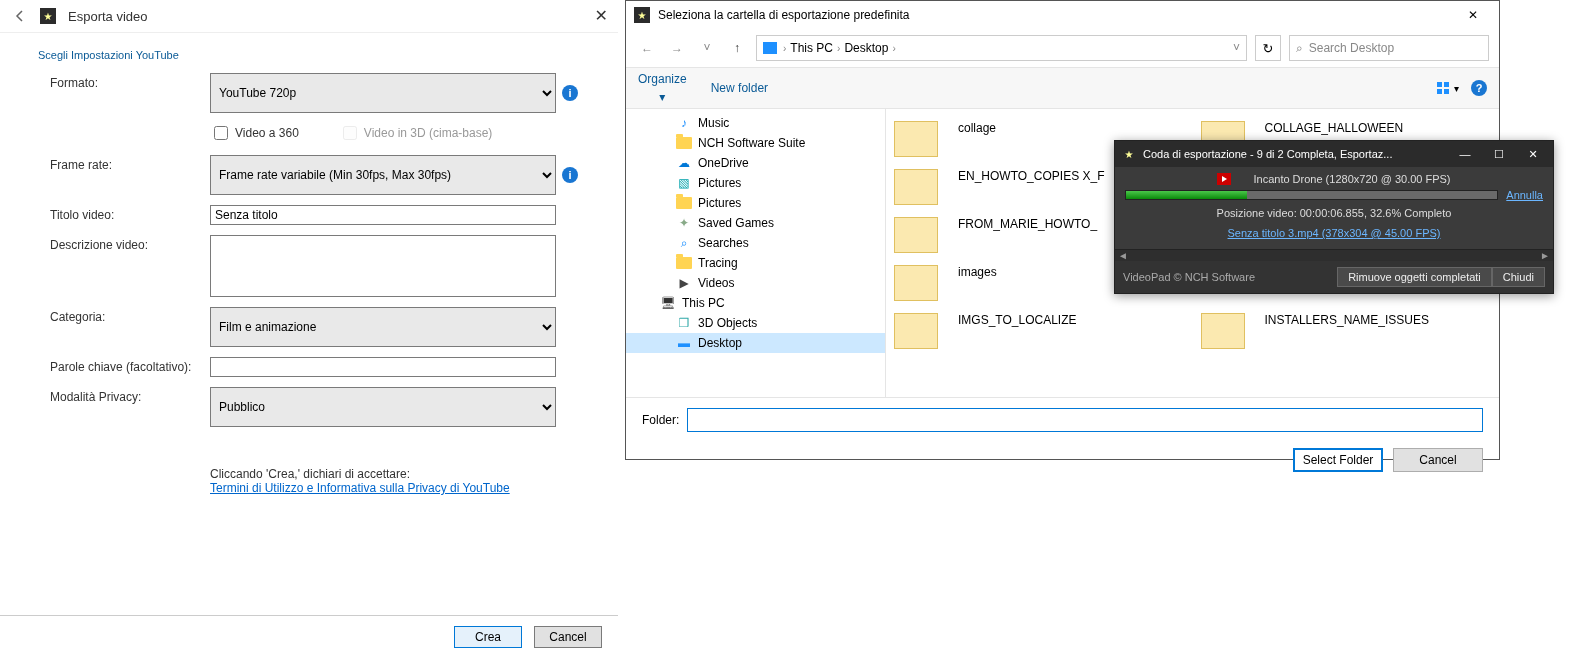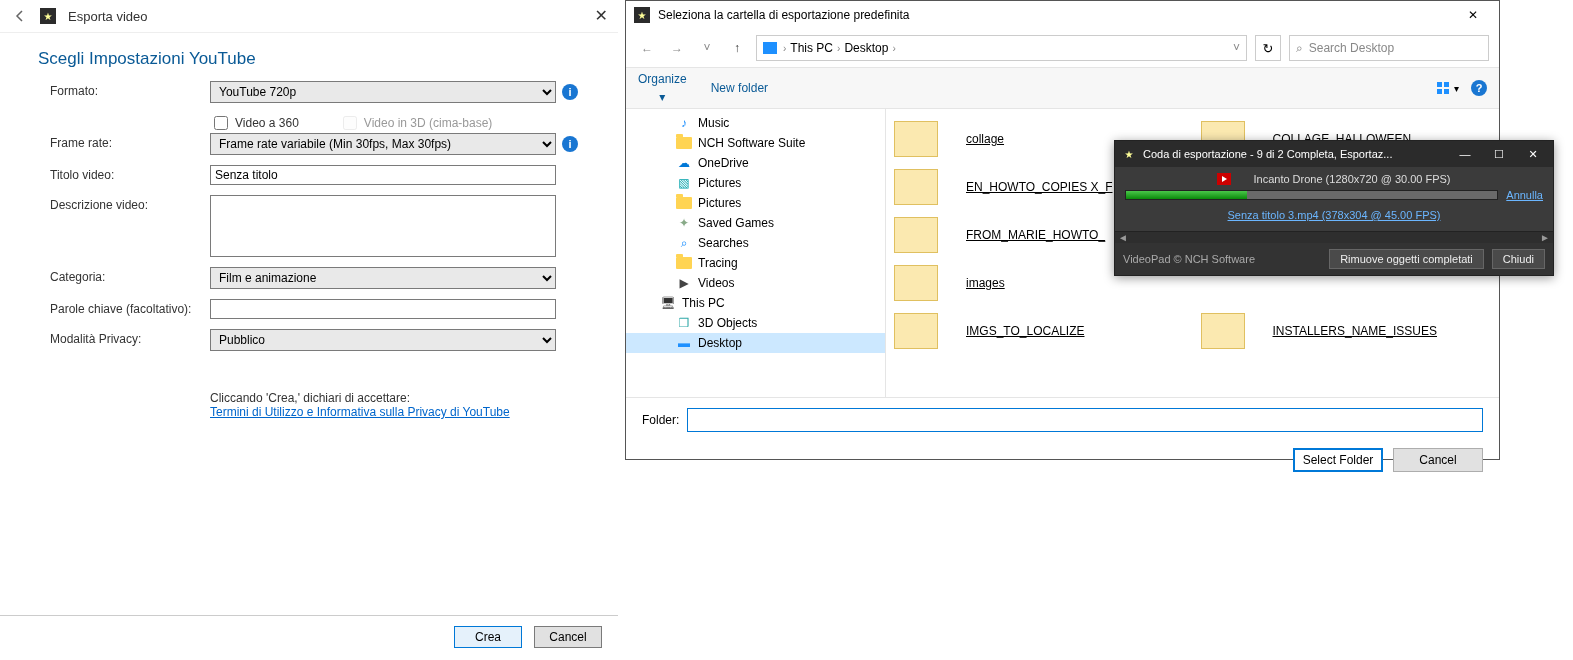--- a/index.html
+++ b/index.html
@@ -5,30 +5,30 @@
 * { box-sizing: border-box; font-family: "Segoe UI", Tahoma, sans-serif; }
 body { margin: 0; background: #fff; width: 1573px; height: 660px; position: relative; overflow: hidden; }
 
 
 .export-panel { position: absolute; left: 0; top: 0; width: 618px; height: 660px; background: #fff; }
 .export-header { display: flex; align-items: center; padding: 8px 12px; gap: 12px; border-bottom: 1px solid #eee; }
 .back-arrow { width: 16px; height: 16px; display:flex; align-items:center; justify-content:center; color:#555; cursor:pointer; }
 .app-icon { width: 16px; height: 16px; background: #2b2b2b; display:inline-flex; align-items:center; justify-content:center; color:#ff9; font-size:10px; }
 .export-title { font-size: 13px; color:#333; }
 .close-x { position:absolute; right:4px; top:6px; font-size:16px; color:#333; cursor:pointer; padding: 0 6px; }
-.section-title { color:#0a5a96; font-size:17px; padding: 16px 38px 12px; }
+.section-title { color:#0a5a96; font-size:11px; padding: 16px 38px 12px; }
 .form { padding: 0 38px 0 50px; font-size:12px; color:#333; }
 .form-row { display:flex; align-items:flex-start; margin-bottom: 10px; }
 .form-row label { width: 160px; padding-top:3px; }
 .form-row .ctrl { flex:1; display:flex; align-items:center; gap:6px; }
 select.wide, input.wide, textarea.wide { width: 346px; font-size:12px; border:1px solid #7a7a7a; background:#fff; padding:2px 4px; }
-select.wide { height:22px; background:#e9e9e9; }
+select.wide { height:40px; background:#e9e9e9; }
 textarea.wide { height:62px; resize:none; }
 .info-dot { width:16px; height:16px; border-radius:50%; background:#1976d2; color:#fff; display:inline-flex; align-items:center; justify-content:center; font-size:11px; font-weight:bold; cursor:default; }
-.checks { display:flex; gap:40px; margin-left:160px; margin-bottom:0; font-size:12px; align-items:center; }
+.checks { display:flex; gap:40px; margin-left:160px; margin-bottom:12px; font-size:12px; align-items:center; }
 .cb-wrap { display:inline-flex; align-items:center; gap:4px; }
 .cb-wrap input { width:14px; height:14px; }
 .cb-disabled { color:#999; }
 .cb-disabled input { opacity:.4; }
 .accept { margin-left:160px; margin-top:40px; font-size:12px; }
 .accept a { color:#0066cc; text-decoration:underline; }
 .export-footer { position:absolute; bottom:12px; left:0; right:0; border-top:1px solid #ccc; padding:10px 16px 0; display:flex; justify-content:flex-end; gap:12px; }
 .btn { min-width:68px; height:22px; font-size:12px; border:1px solid #7a7a7a; background:#e1e1e1; cursor:pointer; }
 .btn-primary { border:1px solid #0078d7; background:#e5f1fb; }
 
@@ -56,21 +56,21 @@
 .tree { width:260px; border-right:1px solid #e5e5e5; overflow-y:scroll; font-size:12px; padding:4px 0; }
 .tree-item { display:flex; align-items:center; gap:6px; padding:3px 8px 3px 34px; cursor:pointer; }
 .tree-item.indent { padding-left:50px; }
 .tree-item.sel { background:#cce8ff; }
 .tree-item .ico { width:16px; height:14px; display:inline-flex; align-items:center; justify-content:center; font-size:12px; }
 .folder-ico { width:16px; height:12px; background:#ffd453; border-radius:1px; position:relative; }
 .folder-ico::before { content:''; position:absolute; top:-3px; left:0; width:7px; height:3px; background:#ffd453; border-radius:1px 1px 0 0; }
 
 .files { flex:1; overflow-y:scroll; padding:8px 4px; }
 .files-grid { display:grid; grid-template-columns: 1fr 1fr; gap:4px 8px; }
-.file-item { display:flex; align-items:center; gap:28px; padding:4px; font-size:12px; cursor:pointer;text-decoration:underline; }
+.file-item { display:flex; align-items:flex-start; gap:20px; padding:4px; font-size:12px; cursor:pointer; }
 .file-thumb { width:44px; height:36px; background:#fbe9b0; border:1px solid #e0c060; display:flex; align-items:center; justify-content:center; font-size:9px; color:#555; }
 
 .fd-folder-row { border-top:1px solid #e5e5e5; padding:10px 16px; display:flex; align-items:center; gap:8px; font-size:12px; }
 .fd-folder-row input { flex:1; height:24px; border:1px solid #0078d7; padding:0 6px; font-size:12px; }
 .fd-buttons { padding:6px 16px 10px; display:flex; justify-content:flex-end; gap:10px; }
 .dbtn { min-width:90px; height:24px; font-size:12px; border:1px solid #adadad; background:#e1e1e1; cursor:pointer; }
 .dbtn.primary { border:2px solid #0078d7; background:#fff; }
 
 
 .queue { position:absolute; left:1114px; top:140px; width:440px; background:#3b3b3b; color:#ccc; font-size:11px; border:1px solid #222; box-shadow:0 2px 10px rgba(0,0,0,.4); }
@@ -82,21 +82,21 @@
 .play-ico { width:14px; height:12px; background:#c00; display:inline-flex; align-items:center; justify-content:center; }
 .play-ico::after { content:''; border-left:5px solid #fff; border-top:3px solid transparent; border-bottom:3px solid transparent; }
 .prog-wrap { display:flex; align-items:center; gap:8px; }
 .prog { flex:1; height:10px; background:#6a6a6a; border:1px solid #222; position:relative; }
 .prog-fill { position:absolute; left:0; top:0; bottom:0; width:33%; background:linear-gradient(#4ac74a,#0a8a0a); }
 .annulla { color:#6bb6ff; text-decoration:underline; cursor:pointer; }
 .q-status { text-align:center; margin-top:6px; color:#ddd; }
 .q-next { text-align:center; margin-top:8px; color:#6bb6ff; text-decoration:underline; cursor:pointer; }
 .q-scroll { height:12px; background:#2e2e2e; margin-top:4px; display:flex; justify-content:space-between; border-top:1px solid #222; }
 .q-scroll .arr { width:16px; text-align:center; color:#999; font-size:10px; cursor:pointer; }
-.q-footer { display:flex; align-items:center; padding:6px 8px; background:#333; gap:8px; }
+.q-footer { display:flex; align-items:center; padding:6px 8px; background:#333; }
 .q-footer .brand { flex:1; color:#aaa; font-size:11px; }
 .qbtn { background:#4a4a4a; border:1px solid #666; color:#eee; padding:3px 10px; font-size:11px; cursor:pointer; }
 
 svg { display:block; }
 </style>
 </head>
 <body>
 
 <div class="export-panel">
   <span class="close-x">✕</span>
@@ -339,20 +339,21 @@
     <div class="q-line1">
       <span class="play-ico"></span>
       <span>Incanto Drone (1280x720 @ 30.00 FPS)</span>
     </div>
     <div class="prog-wrap">
       <div class="prog">
           <div class="prog-fill" id="progfill" style="width: 32.6%;"></div>
         </div>
       <span class="annulla">Annulla</span>
     </div>
+    <div class="q-status">Posizione video:  00:00:06.855, 32.6% Completo</div>
     <div class="q-next">Senza titolo 3.mp4 (378x304 @ 45.00 FPS)</div>
   </div>
   <div class="q-scroll">
     <span class="arr">◄</span>
     <span class="arr">►</span>
   </div>
   <div class="q-footer">
     <span class="brand">VideoPad © NCH Software</span>
     <button class="qbtn">Rimuove oggetti completati</button>
     <button class="qbtn">Chiudi</button>

